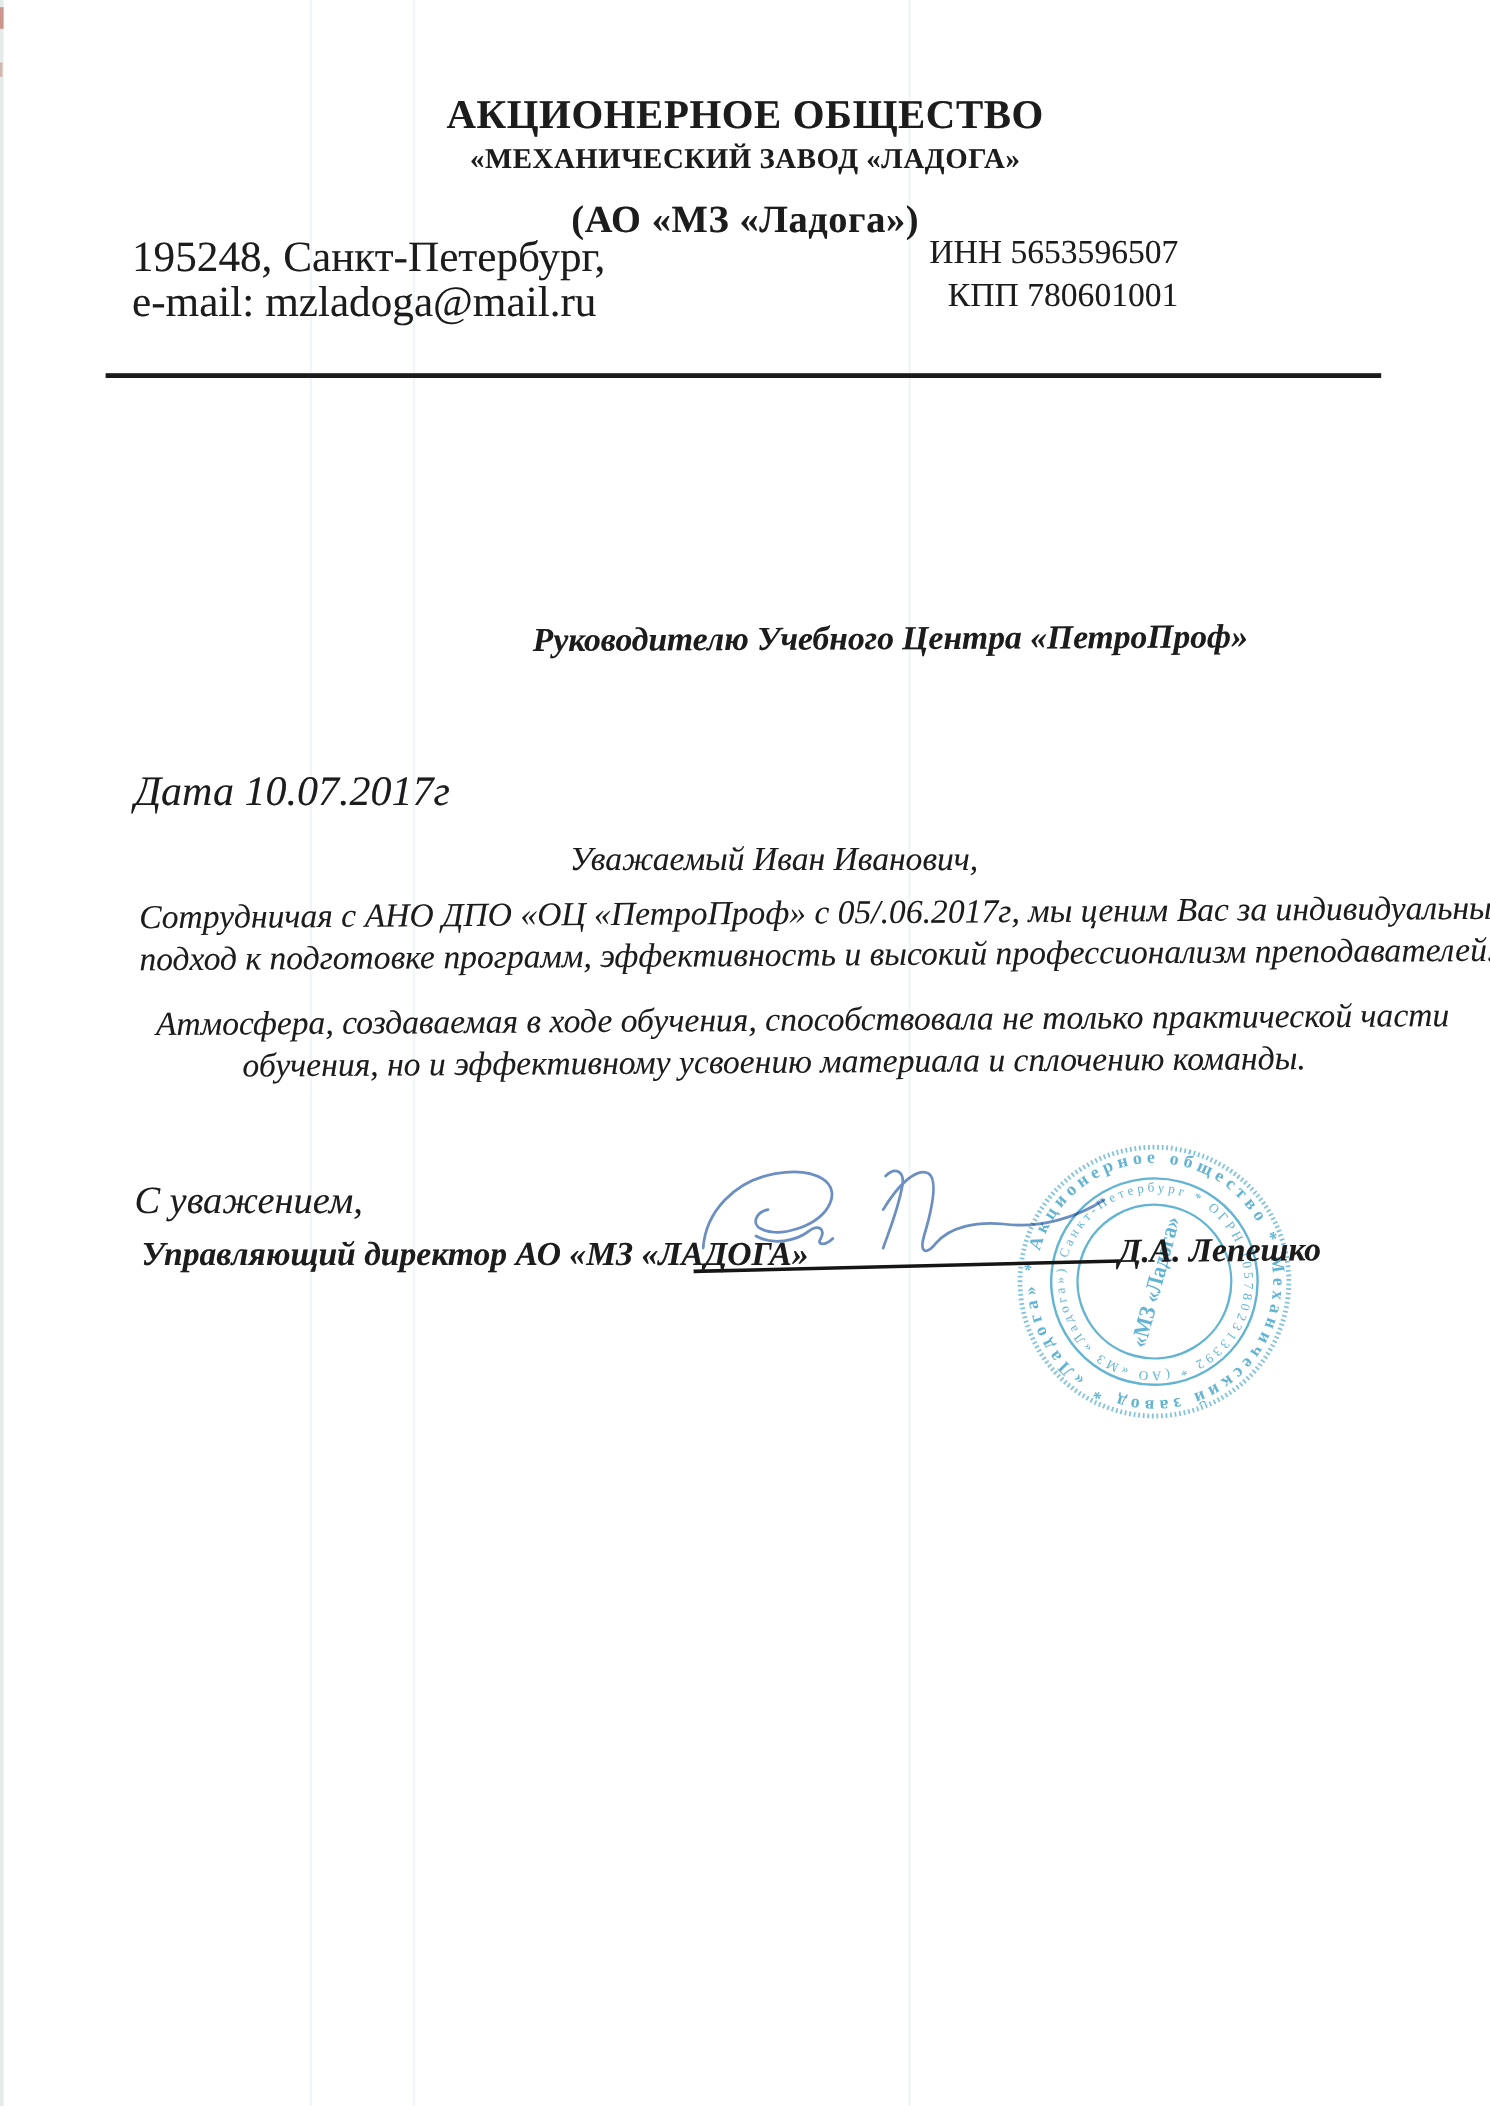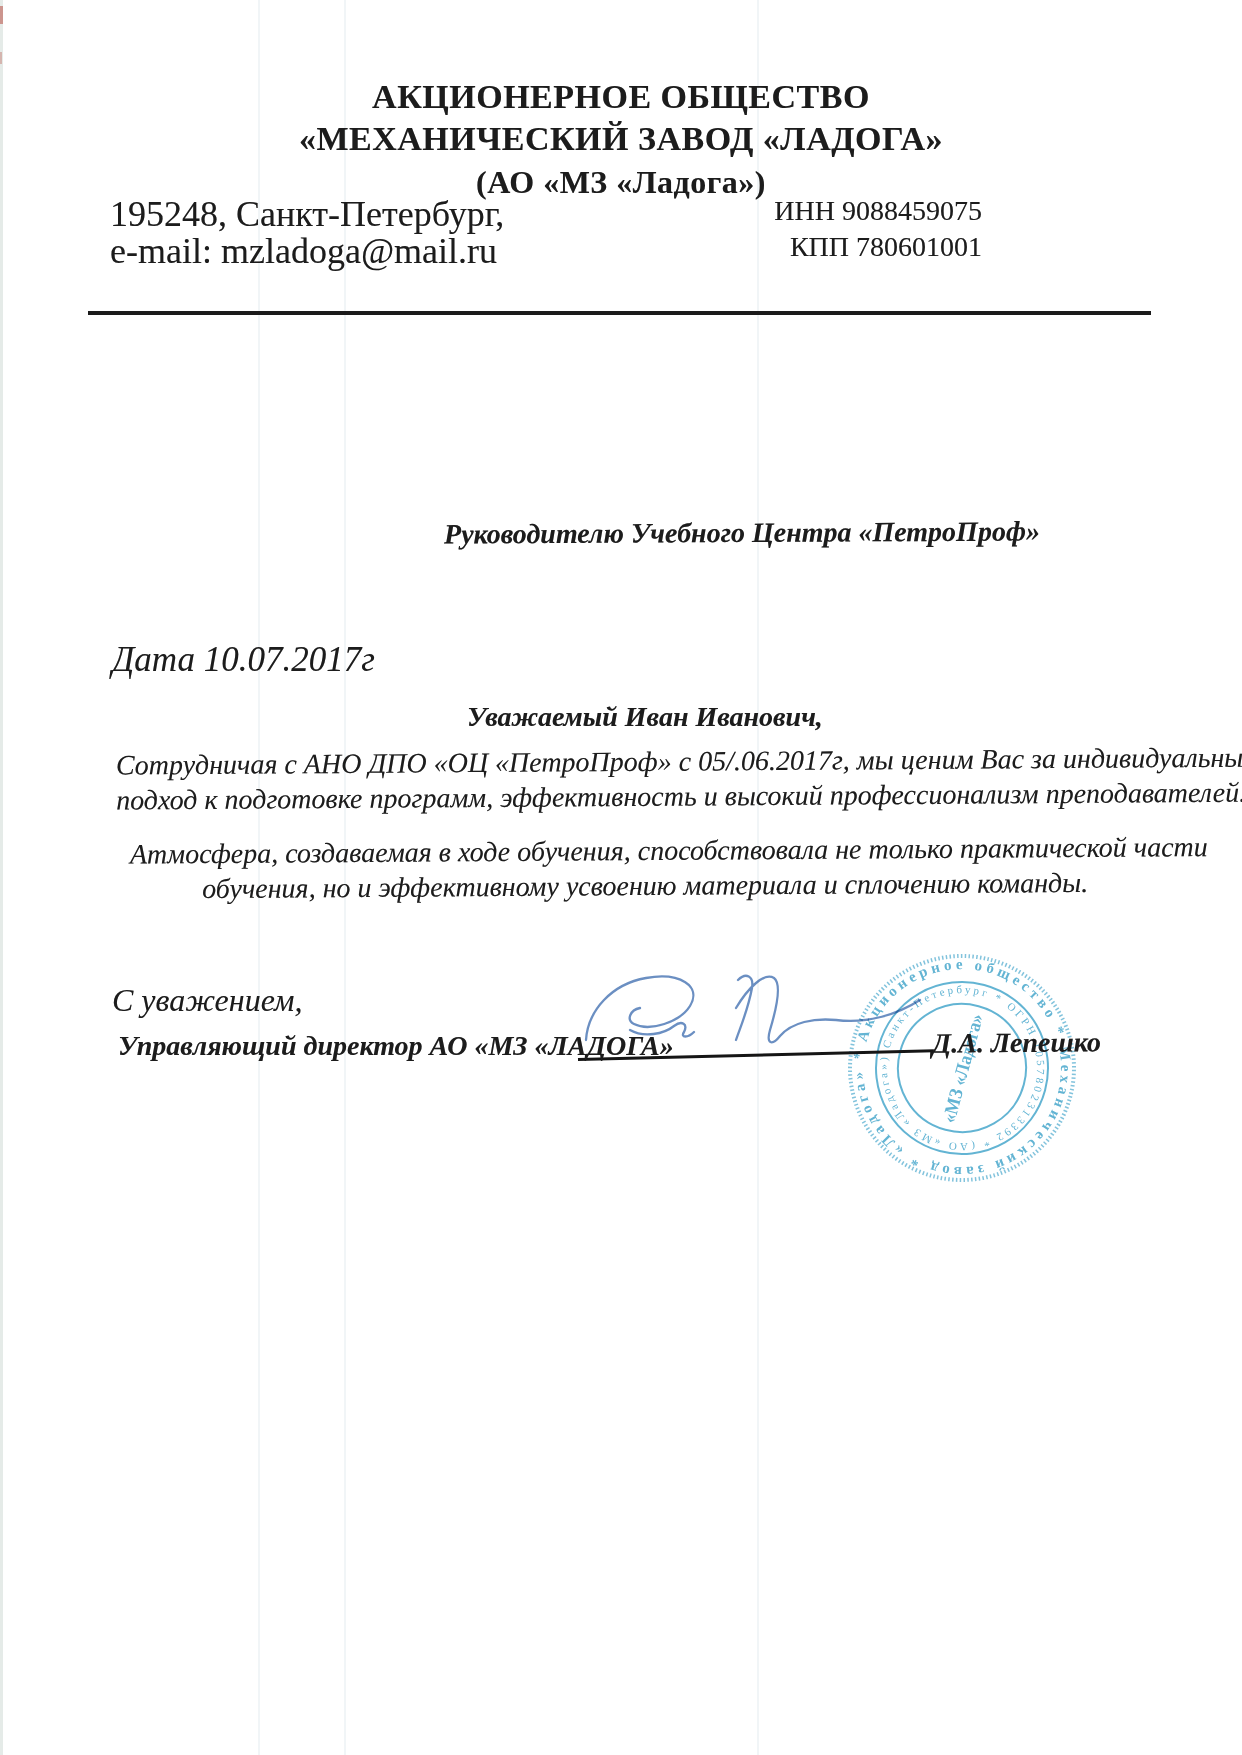--- a/index.html
+++ b/index.html
@@ -16,29 +16,29 @@
     white-space:nowrap;
     text-shadow:0 0 .5px rgba(30,30,30,.35);
   }
   
   .edge-line{left:0;top:0;width:3px;height:1755px;background:rgba(208,219,214,.55);z-index:0;}
   .red-mark{background:#b84f44;z-index:0;}
   .streak{top:0;height:1755px;background:rgba(203,220,226,.28);z-index:0;}
   
   .title-line{left:0;width:1242px;text-align:center;font-weight:bold;letter-spacing:.5px;z-index:3;}
   .t1{top:78px;font-size:34px;}
-  .t2{top:120px;font-size:34px;text-align:center;}
+  .t2{top:120px;font-size:24px;text-align:center;}
   .t3{top:164px;font-size:32px;}
   .addr{left:110px;top:196px;font-size:36px;line-height:37px;z-index:3;}
   .tax{right:260px;top:193px;font-size:28px;line-height:36px;text-align:right;z-index:3;}
   .rule{left:88px;top:311px;width:1063px;height:4px;background:#1b1b1b;z-index:3;}
   
   .recipient{top:517px;right:202px;font-size:28px;font-weight:bold;font-style:italic;transform:rotate(-0.3deg);z-index:3;}
   .date-line{top:640px;left:112px;font-size:35px;font-style:italic;z-index:3;}
-  .salutation{top:701px;left:130px;width:1030px;text-align:center;font-size:28px;font-weight:bold;font-style:italic;z-index:3;}
+  .salutation{top:701px;left:130px;width:1030px;text-align:center;font-size:28px;font-weight:normal;font-style:italic;z-index:3;}
   .para{font-size:28px;font-style:italic;line-height:35px;transform:rotate(-0.4deg);z-index:3;}
   .para1{top:744px;left:116px;width:1020px;text-align:left;}
   .para2{top:833px;left:130px;width:1030px;text-align:center;}
   .closing{top:982px;left:112px;font-size:32px;font-style:italic;z-index:3;}
   .sig-title{top:1030px;left:118px;font-size:28px;font-weight:bold;font-style:italic;z-index:3;}
   .sig-name{top:1027px;left:932px;font-size:28px;font-weight:bold;font-style:italic;transform:rotate(-0.5deg);z-index:3;}
   .sig-line{left:578px;top:1058px;width:356px;height:0;border-top:3px solid #151515;transform:rotate(-1.4deg);transform-origin:left center;z-index:2;}
   .stamp-svg{left:842px;top:948px;z-index:1;mix-blend-mode:multiply;}
   .signature-svg{left:572px;top:960px;z-index:4;mix-blend-mode:multiply;}
 </style>
@@ -55,21 +55,21 @@
 <div class="abs txt title-line t1">АКЦИОНЕРНОЕ ОБЩЕСТВО</div>
 <div class="abs txt title-line t2">«МЕХАНИЧЕСКИЙ ЗАВОД «ЛАДОГА»</div>
 <div class="abs txt title-line t3">(АО «МЗ «Ладога»)</div>
 
 <div class="abs addr">
   <div class="txt">195248, Санкт-Петербург,</div>
   <div class="txt">e-mail: mzladoga@mail.ru</div>
 </div>
 
 <div class="abs tax">
-  <div class="txt">ИНН 9088459075</div>
+  <div class="txt">ИНН 5653596507</div>
   <div class="txt">КПП 780601001</div>
 </div>
 
 <div class="abs rule"></div>
 
 <div class="abs txt recipient">Руководителю Учебного Центра «ПетроПроф»</div>
 <div class="abs txt date-line">Дата 10.07.2017г</div>
 <div class="abs txt salutation">Уважаемый Иван Иванович,</div>
 
 <div class="abs para para1">

